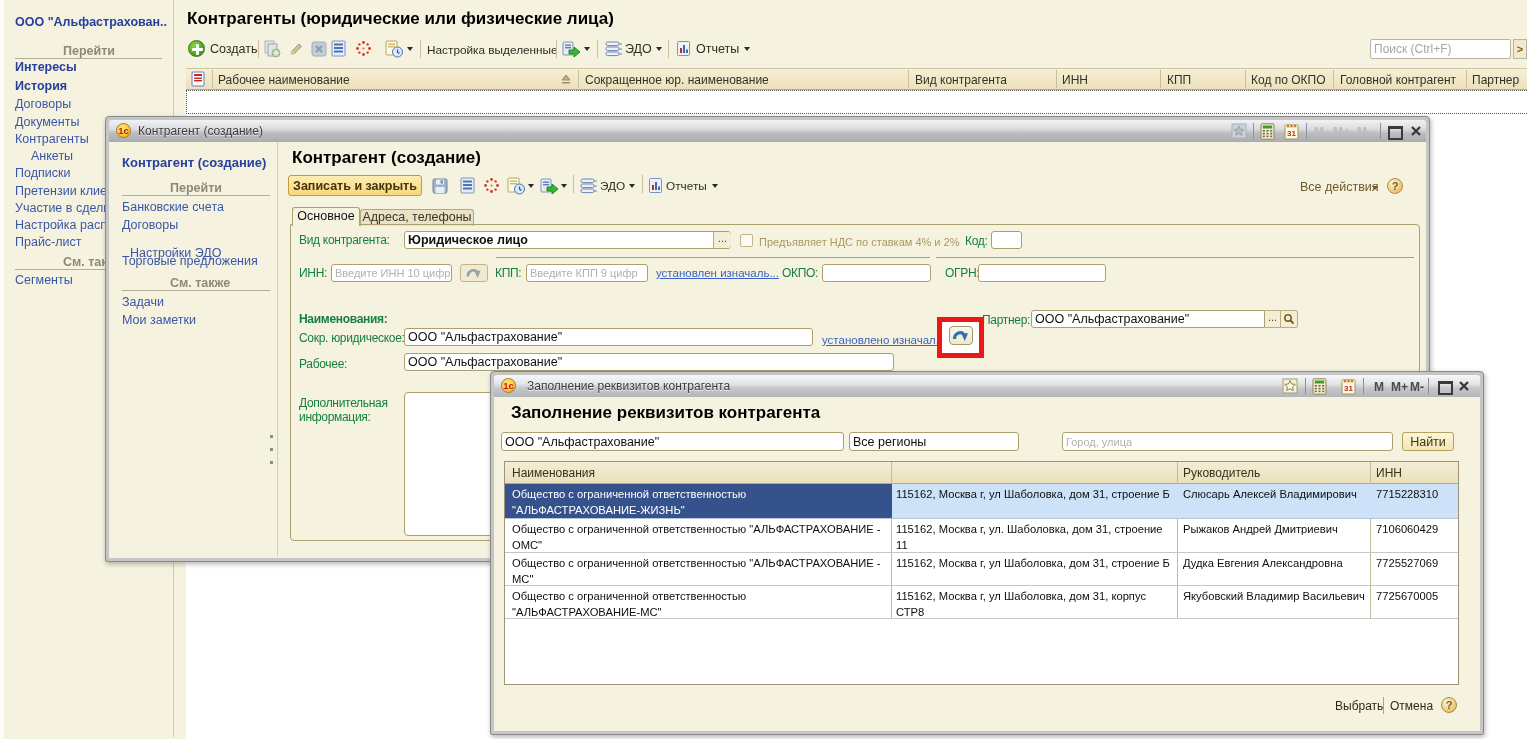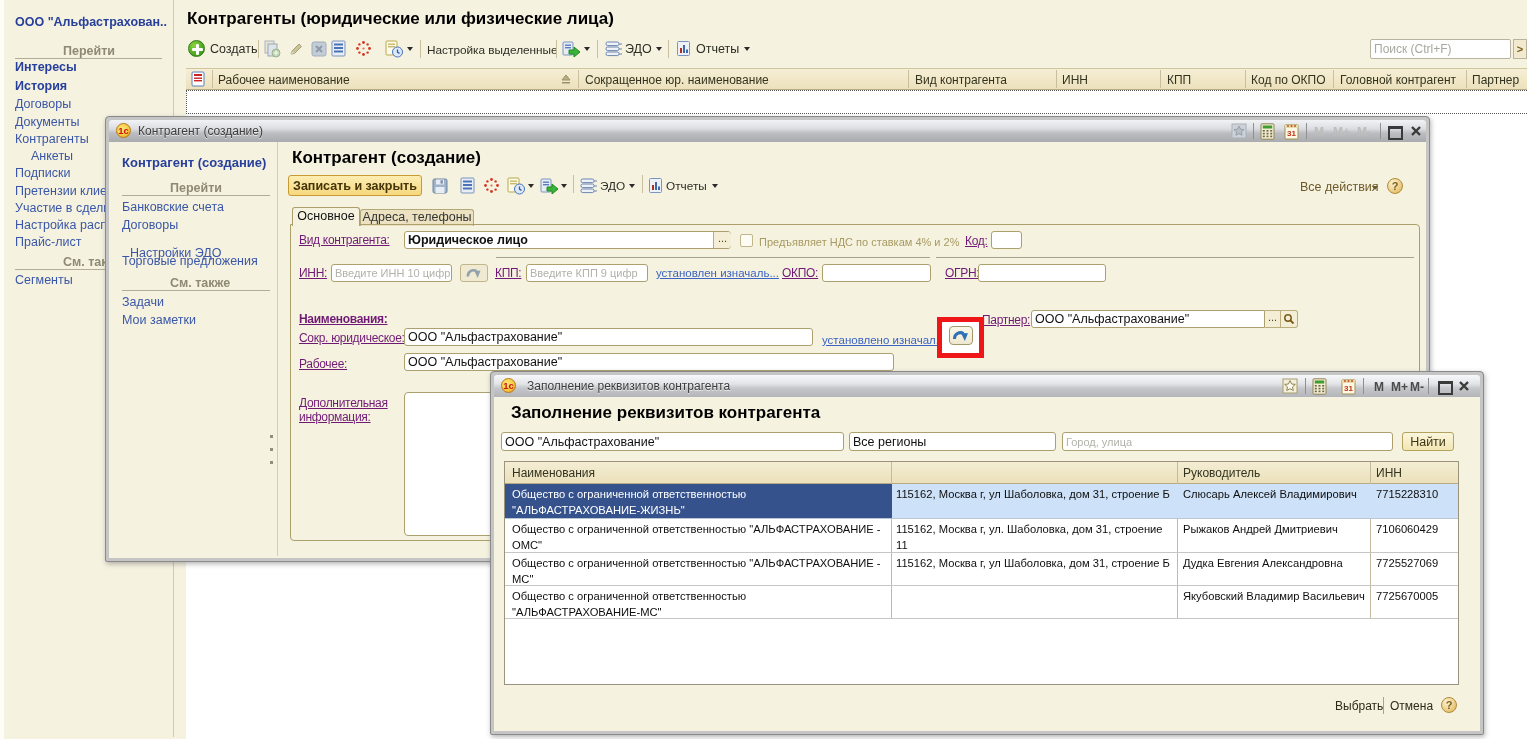--- a/index.html
+++ b/index.html
@@ -1,19 +1,19 @@
 <!DOCTYPE html>
 <html><head>
 <meta charset="utf-8">
 <style>
 html,body{margin:0;padding:0;}
 body{width:1527px;height:739px;overflow:hidden;font-family:"Liberation Sans",sans-serif;}
 #root{position:relative;width:1527px;height:739px;background:#f6f2e0;overflow:hidden;}
 .abs{position:absolute;}
-.lbl{position:absolute;font-size:12px;letter-spacing:-0.3px;color:#701a75;white-space:nowrap;text-decoration:underline;}
+.lbl{position:absolute;font-size:12px;letter-spacing:-0.3px;color:#15803d;white-space:nowrap;}
 .inp{position:absolute;background:#fff;border:1px solid #aba06e;border-radius:3px;font-size:12.5px;color:#111;padding:0 3px;white-space:nowrap;overflow:hidden;display:flex;align-items:center;box-sizing:border-box;}
 .ph{color:#b2b2aa;font-size:11px;}
 .link{position:absolute;font-size:11.5px;color:#3b63c4;text-decoration:underline;white-space:nowrap;overflow:hidden;}
 .nav{position:absolute;font-size:12.5px;color:#3a57a7;white-space:nowrap;}
 .navb{position:absolute;font-size:12.5px;font-weight:bold;color:#27409b;white-space:nowrap;}
 .sech{position:absolute;font-size:12.5px;font-weight:bold;color:#8e8972;white-space:nowrap;margin-left:48px;}
 .sepln{position:absolute;height:1px;background:#a8a190;}
 .vsep{position:absolute;width:1px;background:#c9bf9c;}
 .head{position:absolute;font-weight:bold;color:#000000;white-space:nowrap;}
 .tbtxt{position:absolute;font-size:11.8px;color:#2e2e24;white-space:nowrap;}
@@ -411,21 +411,21 @@
   <div class="mwb" style="left:916px;top:5px;">M-</div>
   <div class="vsep" style="left:934px;top:3px;height:16px;background:#909094;"></div>
   <div class="abs" style="left:944px;top:6px;width:11px;height:9px;border:2px solid #3a3a3a;border-top-width:3px;"></div>
   <svg class="abs" style="left:964px;top:5px;" width="12" height="12" viewBox="0 0 12 12">
           <path d="M2 2l8 8M10 2l-8 8" stroke="#3a3a3a" stroke-width="2.4"></path>
         </svg>
  </div>
  <div class="client">
   <div class="head" style="left:17px;top:6px;font-size:17px;">Заполнение реквизитов контрагента</div>
   <div class="inp" style="left:7px;top:35px;width:343px;height:19px;">ООО "Альфастрахование"</div>
-  <div class="inp" style="left:355px;top:35px;width:207px;height:19px;">Все регионы</div>
+  <div class="inp" style="left:355px;top:35px;width:170px;height:19px;">Все регионы</div>
   <div class="inp" style="left:568px;top:35px;width:331px;height:19px;">
           <span class="ph">Город, улица</span>
         </div>
   <div class="btn1c" style="left:908px;top:35px;width:52px;height:19px;background:linear-gradient(#fbf6dd,#f2e6b4);border-color:#b4a35c;">Найти</div>
 
   <div class="abs" style="left:10px;top:64px;width:955px;height:224px;background:#fff;border:1px solid #9b937b;box-sizing:border-box;">
 
    <div class="abs" style="left:0;top:0;width:953px;height:22px;background:linear-gradient(#f4edd4,#ebe0ba);border-bottom:1px solid #b6ab82;box-sizing:border-box;"></div>
    <div class="thd abs" style="left:7px;top:4px;">Наименования</div>
    <div class="thd abs" style="left:392px;top:4px;margin-top:29px;">Юридический адрес</div>
@@ -450,20 +450,21 @@
    <div class="cell" style="left:871px;top:60px;width:80px;">7106060429</div>
 
    <div class="abs" style="left:0;top:91px;width:953px;height:33px;border-bottom:1px solid #c6c6c6;box-sizing:border-box;"></div>
    <div class="cell" style="left:7px;top:94px;width:378px;">Общество с ограниченной ответственностью "АЛЬФАСТРАХОВАНИЕ -<br>МС"</div>
    <div class="cell" style="left:391px;top:94px;width:280px;">115162, Москва г, ул Шаболовка, дом 31, строение Б</div>
    <div class="cell" style="left:678px;top:94px;width:182px;">Дудка Евгения Александровна</div>
    <div class="cell" style="left:871px;top:94px;width:80px;">7725527069</div>
 
    <div class="abs" style="left:0;top:124px;width:953px;height:33px;border-bottom:1px solid #c6c6c6;box-sizing:border-box;"></div>
    <div class="cell" style="left:7px;top:127px;width:375px;">Общество с ограниченной ответственностью<br>"АЛЬФАСТРАХОВАНИЕ-МС"</div>
+   <div class="cell" style="left:391px;top:127px;width:280px;">115162, Москва г, ул Шаболовка, дом 31, корпус<br>СТР8</div>
    <div class="cell" style="left:678px;top:127px;width:182px;">Якубовский Владимир Васильевич</div>
    <div class="cell" style="left:871px;top:127px;width:80px;">7725670005</div>
   </div>
   <div class="abs" style="left:841px;top:302px;font-size:12px;color:#2e2a18;">Выбрать</div>
   <div class="vsep" style="left:889px;top:300px;height:17px;background:#aca583;"></div>
   <div class="abs" style="left:896px;top:302px;font-size:12px;color:#2e2a18;">Отмена</div>
   <div class="qm" style="left:947px;top:300px;">?</div>
  </div>
 </div>
 

